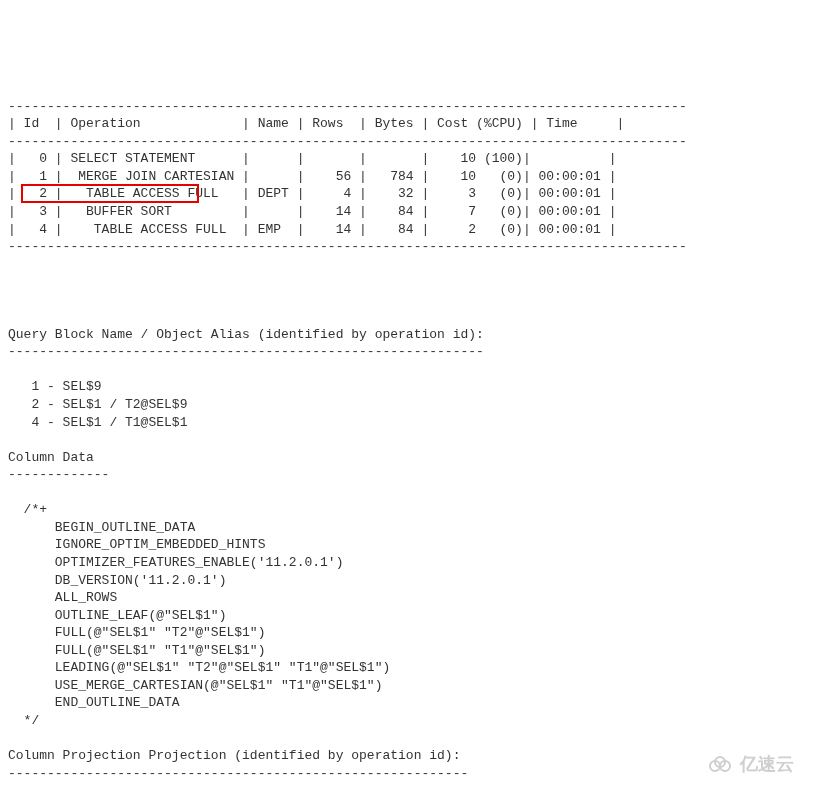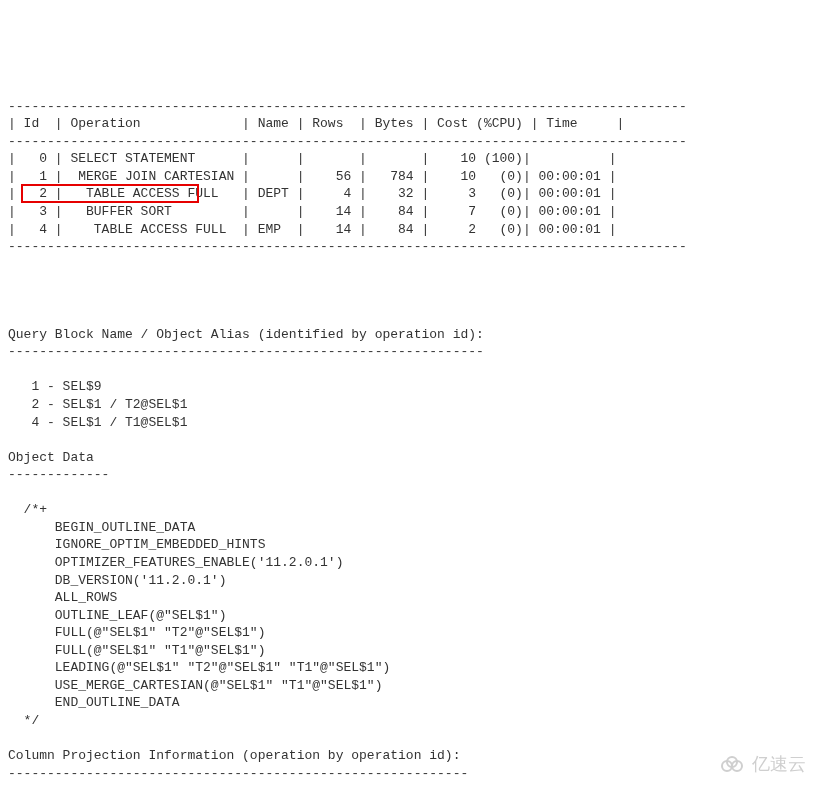--- a/index.html
+++ b/index.html
@@ -13,26 +13,26 @@
     white-space: pre;
   }
   .block { position: relative; }
   .redbox {
     position: absolute;
     border: 2px solid #e60000;
     pointer-events: none;
   }
   .watermark {
     position: fixed;
-    right: 10px;
+    right: 22px;
     bottom: 10px;
     font-family: Arial, Helvetica, sans-serif;
     color: #cfcfcf;
     font-size: 18px;
-    font-weight: normal;
+    font-weight: bold;
     display: flex;
     align-items: center;
   }
   .watermark svg { margin-right: 4px; }
 </style>
 </head>
 <body>
 
 
 
@@ -47,41 +47,41 @@
 |   4 |    TABLE ACCESS FULL  | EMP  |    14 |    84 |     2   (0)| 00:00:01 |
 ---------------------------------------------------------------------------------------</span>
 <div class="redbox" style="left:13px; top:104px; width:174px; height:15px;"></div>
 </div>
 <span>
 
 </span><span>Query Block Name / Object Alias (identified by operation id):</span>
 <span>-------------------------------------------------------------</span>
 
 <span>   1 - SEL$9</span>
-<span>   2 - SEL$1 / T2@SEL$1</span>
+<span>   2 - SEL$1 / T2@SEL$9</span>
 <span>   4 - SEL$1 / T1@SEL$1</span>
 
-<span>Object Data</span>
+<span>Column Data</span>
 <span>-------------</span>
 
 <span>  /*+</span>
 <span>      BEGIN_OUTLINE_DATA</span>
 <span>      IGNORE_OPTIM_EMBEDDED_HINTS</span>
 <span>      OPTIMIZER_FEATURES_ENABLE('11.2.0.1')</span>
 <span>      DB_VERSION('11.2.0.1')</span>
 <span>      ALL_ROWS</span>
 <span>      OUTLINE_LEAF(@"SEL$1")</span>
 <span>      FULL(@"SEL$1" "T2"@"SEL$1")</span>
 <span>      FULL(@"SEL$1" "T1"@"SEL$1")</span>
 <span>      LEADING(@"SEL$1" "T2"@"SEL$1" "T1"@"SEL$1")</span>
 <span>      USE_MERGE_CARTESIAN(@"SEL$1" "T1"@"SEL$1")</span>
 <span>      END_OUTLINE_DATA</span>
 <span>  */</span>
 
-<span>Column Projection Information (operation by operation id):</span>
+<span>Column Projection Projection (identified by operation id):</span>
 <span>-----------------------------------------------------------</span>
 <div class="block">
 
 
 
 
 
 </div>
 
 <div class="watermark">

